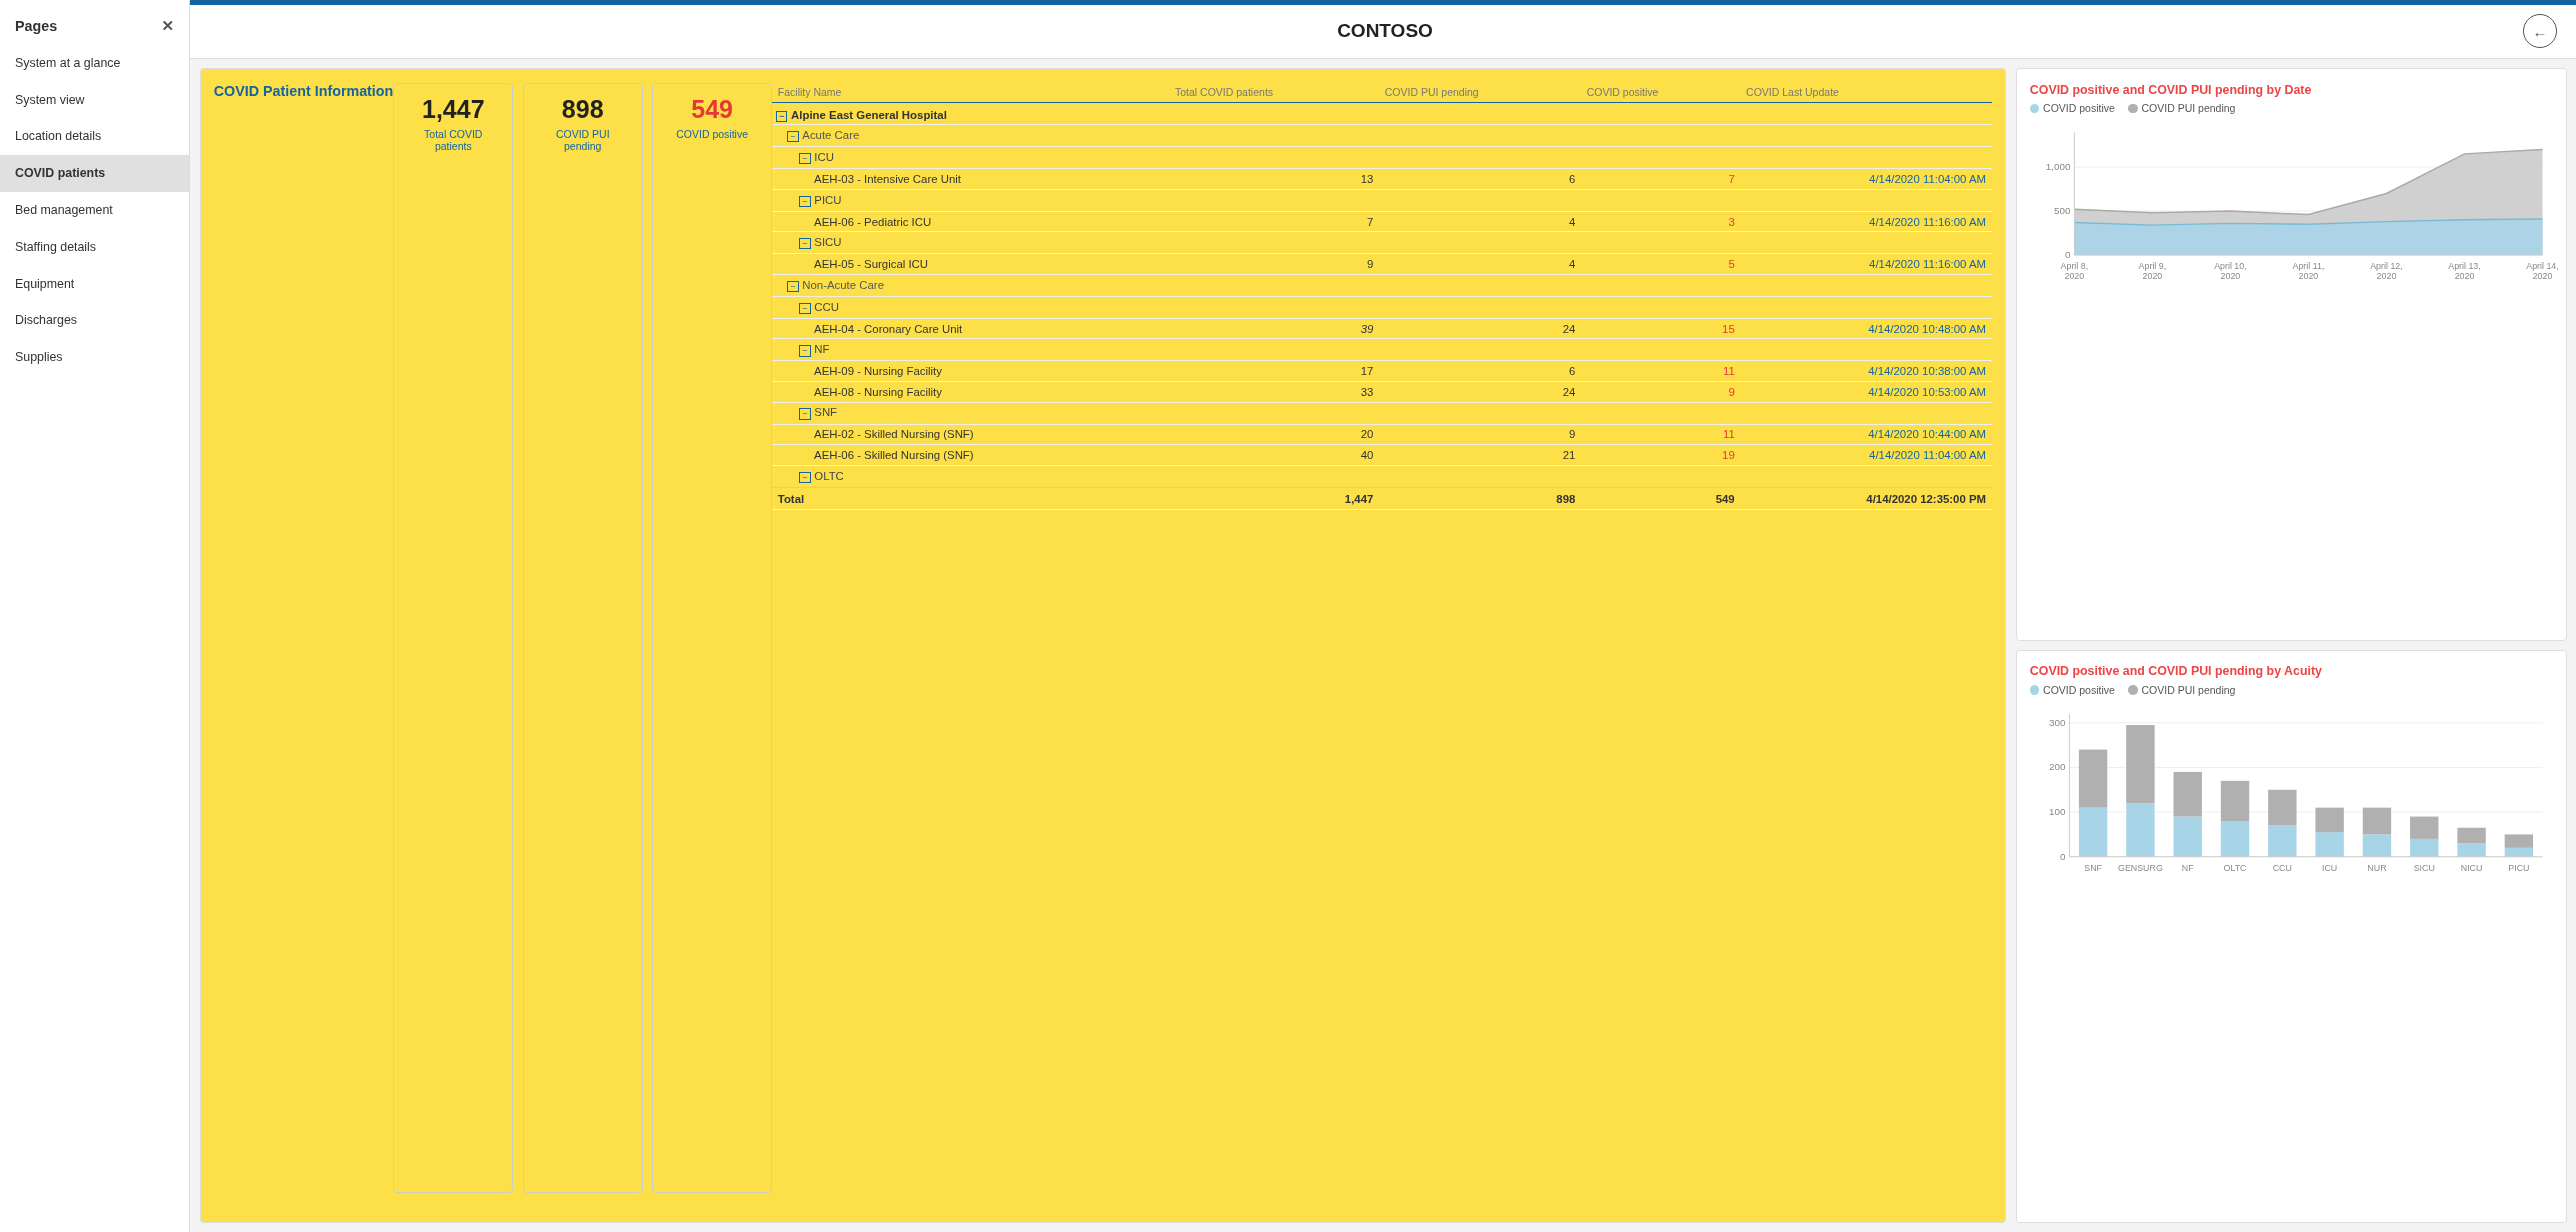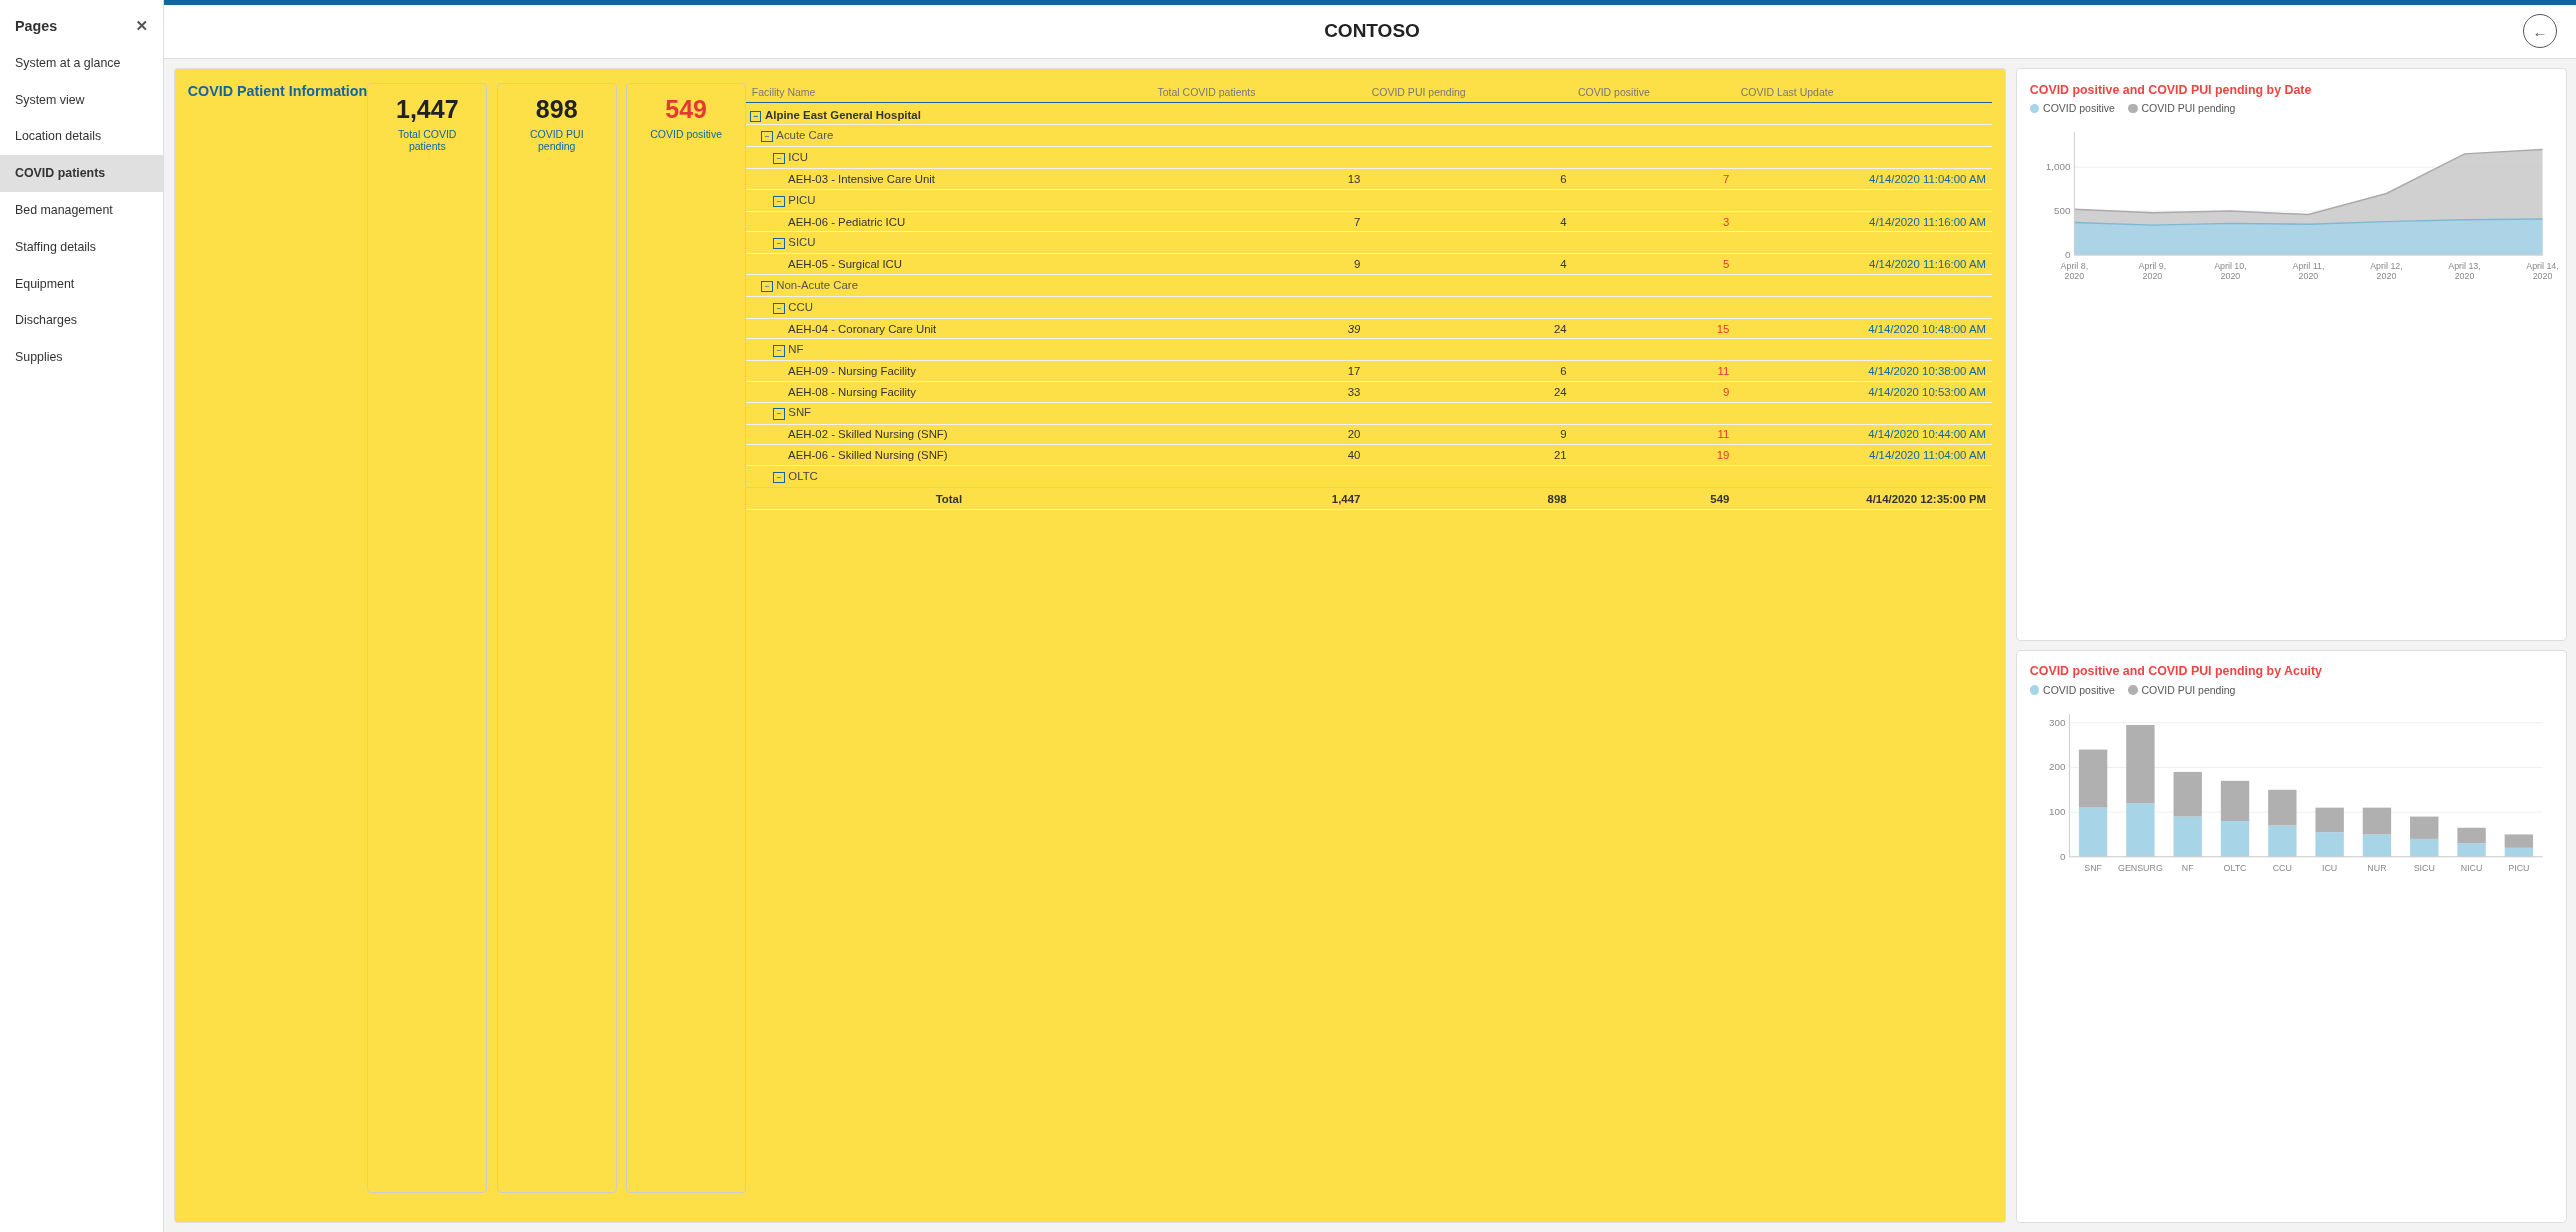--- a/index.html
+++ b/index.html
@@ -1,20 +1,20 @@
 <!DOCTYPE html>
 <html style="font-size:15px"><head>
   <meta charset="utf-8">
   <style>
     * { box-sizing: border-box; margin: 0; padding: 0; }
     body { font-family: 'Segoe UI', Arial, sans-serif; background: #f3f3f3; display: flex; height: 100vh; overflow: hidden; font-size: 12.4px; }
 
     
     #sidebar {
-      width: 164px;
+      width: 190px;
       background: #fff;
       border-right: 1px solid #ddd;
       display: flex;
       flex-direction: column;
       flex-shrink: 0;
       z-index: 10;
     }
     .sidebar-header {
       display: flex;
       justify-content: space-between;
@@ -173,21 +173,20 @@
       text-align: center;
       line-height: 9.5px;
       font-size: 8.6px;
       margin-right: 3.8px;
       cursor: pointer;
     }
     .total-row td {
       font-weight: 600;
       border-top: 1px solid #ccc;
       padding-top: 5.7px;
-      text-align: center;
     }
 
     
     .right-panel {
       width: 551px;
       display: flex;
       flex-direction: column;
       gap: 9.5px;
       overflow: hidden;
     }

